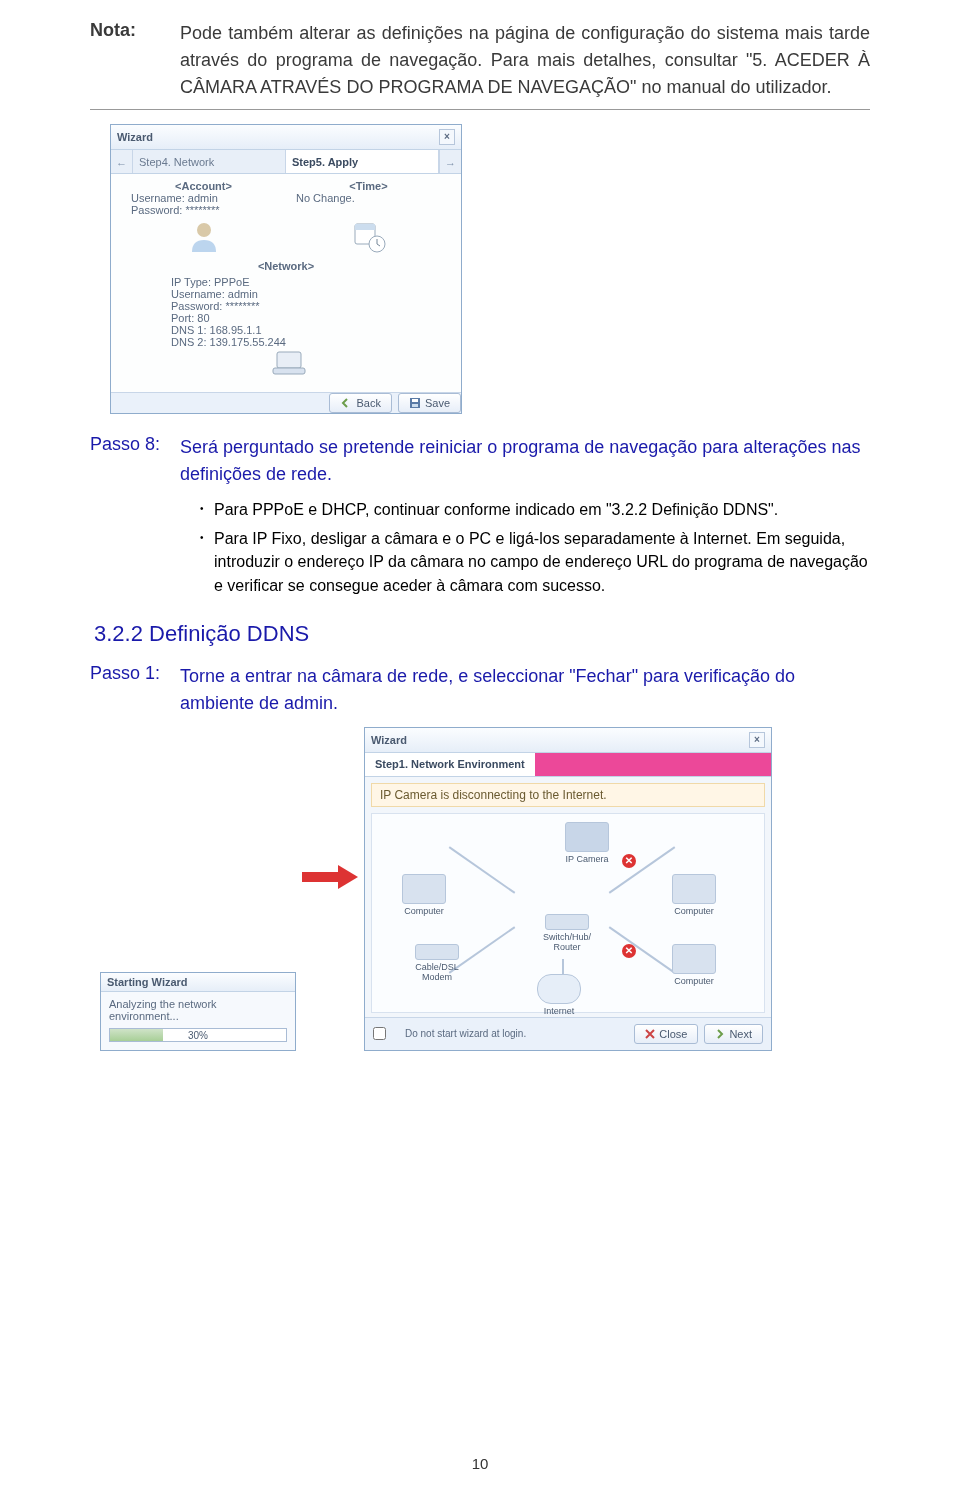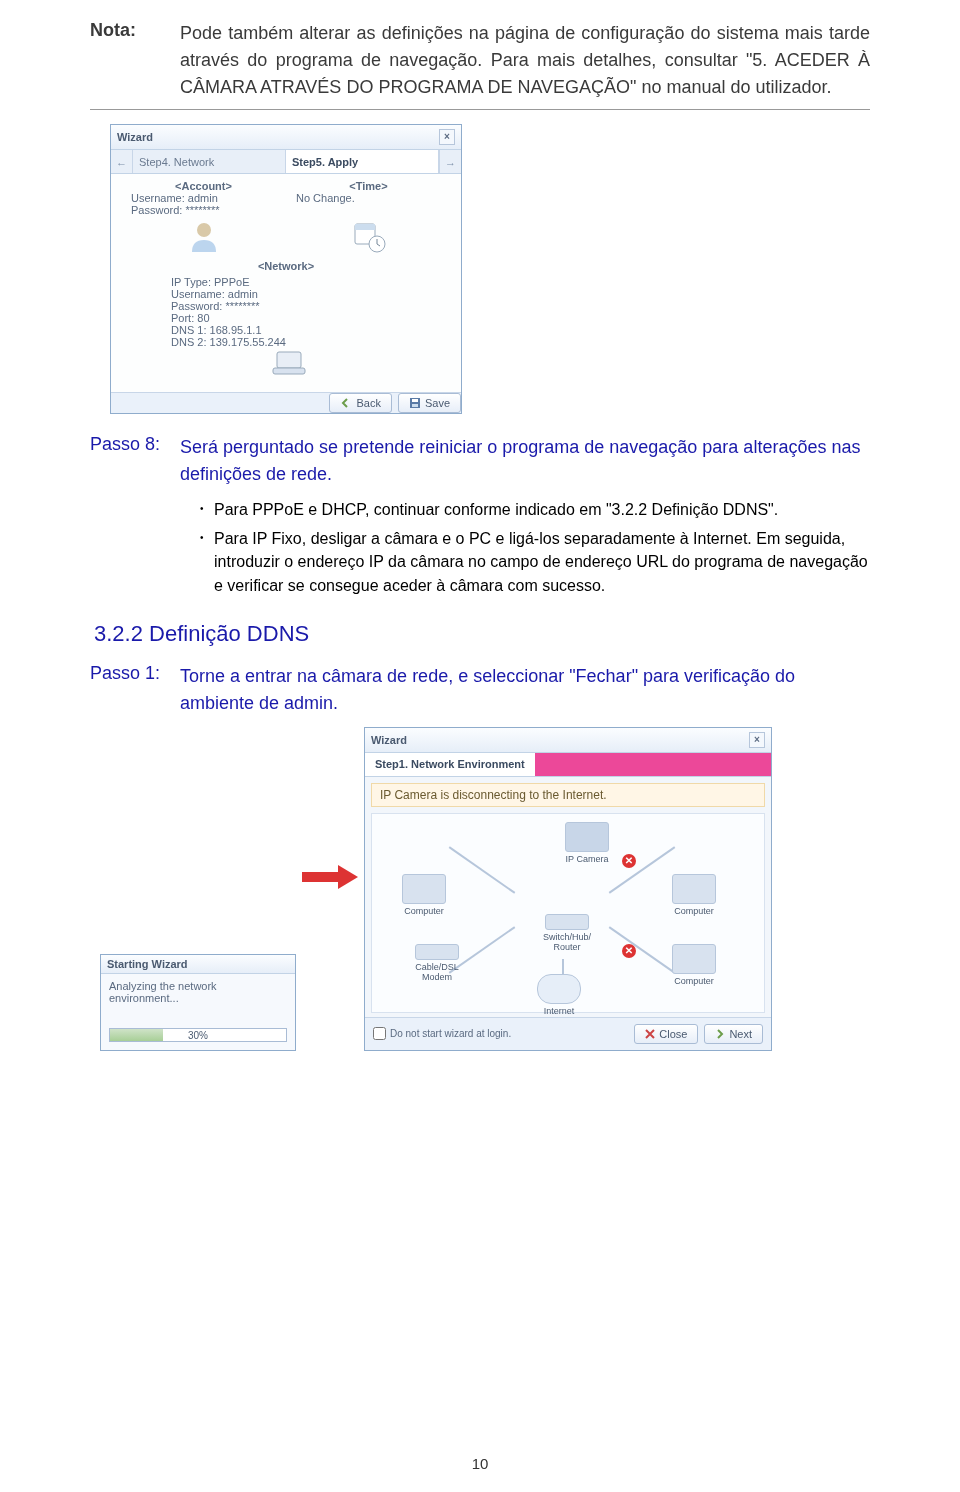--- a/index.html
+++ b/index.html
@@ -59,38 +59,38 @@
   .bullets li { margin-bottom:6px; position:relative; padding-left:14px; line-height:1.45; font-size:16px;}
   .bullets li:before { content:"•"; position:absolute; left:0; top:0; font-size:10px; line-height:22px;}
 
   .section-h { font-size:22px; color:#1a1aaa; margin:18px 0 14px 4px;}
 
   
   .wiz2-wrap { display:flex; align-items:flex-end; gap:6px; margin:10px 0 0 10px;}
   .starting { width:196px; border:1px solid #8faccc; background:#f6f9fd; font-size:11px;}
   .starting-t { padding:3px 6px; background:linear-gradient(#fbfdff,#e6eef8); border-bottom:1px solid #c2d3e6; font-weight:bold; color:#4a5a70;}
   .starting-b { padding:6px 8px 8px 8px;}
-  .progress-o { height:14px; border:1px solid #a9bcd5; background:#fff; margin-top:24px; position:relative;}
+  .progress-o { height:14px; border:1px solid #a9bcd5; background:#fff; margin-top:6px; position:relative;}
   .progress-i { height:100%; width:30%; background:linear-gradient(#cfe3c8,#a8cf97);}
   .progress-t { position:absolute; inset:0; text-align:center; font-size:10px; line-height:14px; color:#4a5a70;}
   .arrow-red { width:56px; height:20px; position:relative; align-self:center; margin-bottom:24px;}
   .arrow-red:before { content:""; position:absolute; left:0; top:5px; width:36px; height:10px; background:#d33;}
   .arrow-red:after { content:""; position:absolute; left:36px; top:-2px; width:0; height:0; border-left:20px solid #d33; border-top:12px solid transparent; border-bottom:12px solid transparent;}
 
   .wizard2 { width:408px; border:1px solid #8faccc; background:#f2f6fb; font-size:11px; color:#4a5a70;}
   .wiz2-steps { display:flex; height:24px; border-bottom:1px solid #c2d3e6; background:#ec4899;}
   .wiz2-step { padding:0 10px; display:flex; align-items:center; background:#fff; font-weight:bold; color:#3a4a60;}
   .wiz2-msg { background:#fff6e6; border:1px solid #f0d9a8; margin:6px; padding:4px 8px; font-size:12px; color:#6a5a30;}
   .net-diag { height:200px; margin:4px 6px; border:1px solid #d8e2ef; background:#fbfdff; position:relative;}
   .nd-item { position:absolute; text-align:center; font-size:9px; color:#4a5a70;}
   .nd-ico { width:44px; height:30px; margin:0 auto 2px auto; background:#d8e2ef; border:1px solid #b6c6db; border-radius:3px;}
   .nd-line { position:absolute; height:2px; background:#b6c6db;}
   .nd-x { position:absolute; width:14px; height:14px; border-radius:50%; background:#d33; color:#fff; font-size:10px; text-align:center; line-height:14px; font-weight:bold;}
   .wiz2-foot { display:flex; align-items:center; padding:6px 8px; border-top:1px solid #c8d6e8; background:#eaf1fa;}
-  .wiz2-chk { display:flex; align-items:center; gap:4px; font-size:10px; color:#5a6a80;}
+  .wiz2-chk { display:flex; align-items:center; gap:19px; font-size:10px; color:#5a6a80;}
   .wiz2-btns { margin-left:auto; display:flex; gap:6px;}
 
   .pagenum { position:absolute; bottom:20px; left:0; right:0; text-align:center; font-size:15px; color:#333;}
 </style>
 </head>
 <body>
 
 <div class="note-row">
   <div class="note-label">Nota:</div>
   <div class="note-body">Pode também alterar as definições na página de configuração do sistema mais tarde através do programa de navegação. Para mais detalhes, consultar "5. ACEDER À CÂMARA ATRAVÉS DO PROGRAMA DE NAVEGAÇÃO" no manual do utilizador.</div>

